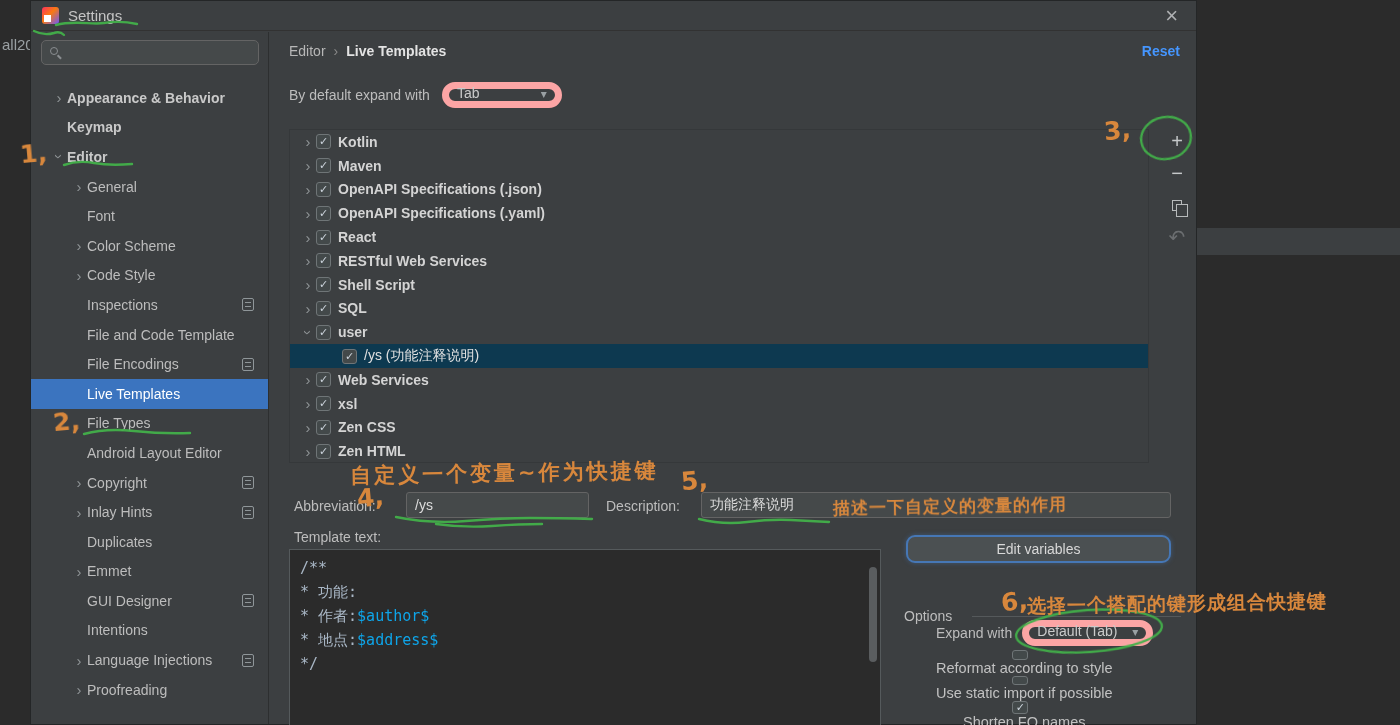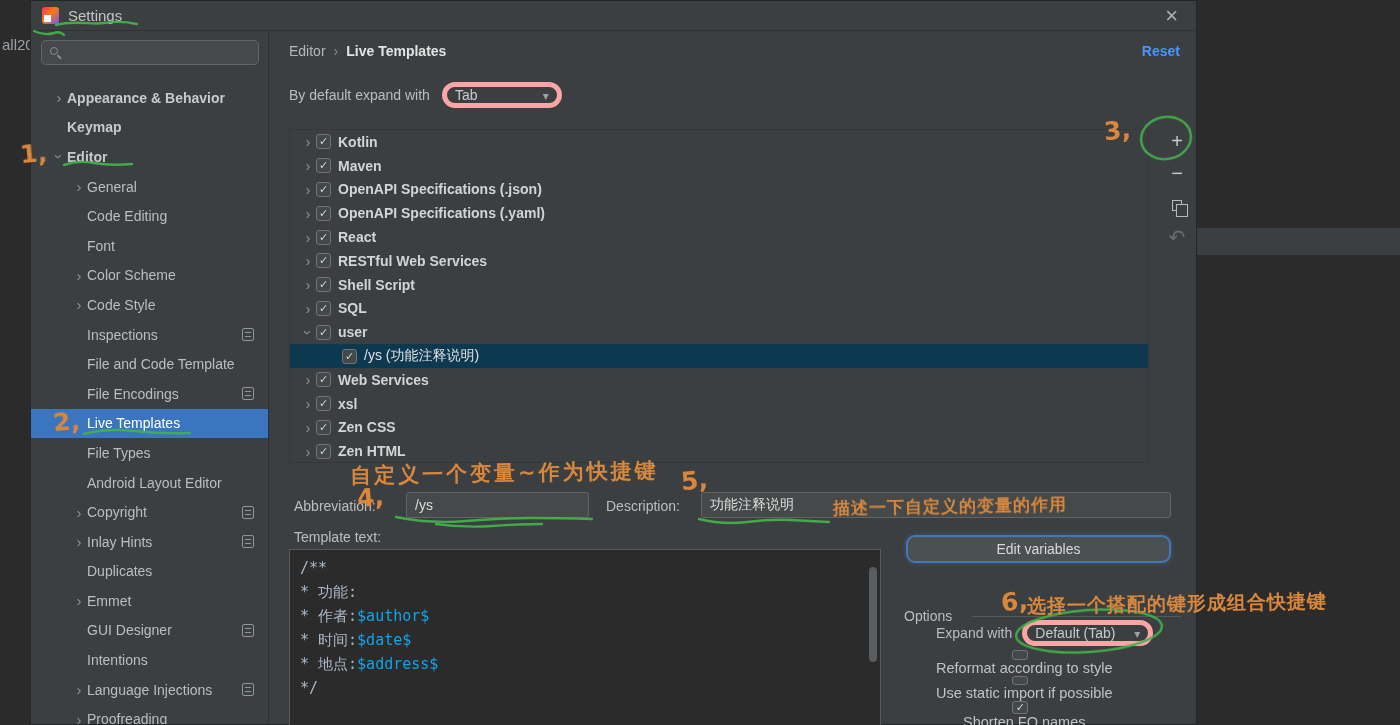--- a/index.html
+++ b/index.html
@@ -37,21 +37,21 @@
   .badge::after  { content:""; position:absolute; left:2px; right:2px; top:7px; height:1px; background:#8f9699; }
 
   .main { position:absolute; left:238px; top:31px; right:0; bottom:0; }
   .crumbs { position:absolute; left:20px; top:11px; font-size:14px; display:flex; align-items:center; gap:8px; }
   .crumb0 { color:#b7b7b7; }
   .crumb-sep { color:#8a8a8a; }
   .crumb1 { color:#e3e3e3; font-weight:700; }
   .reset { position:absolute; right:16px; top:11px; color:#4596ff; font-size:14px; font-weight:600; cursor:pointer; }
 
   .expand-row { position:absolute; left:20px; top:50px; display:flex; align-items:center; font-size:14px; color:#bdbdbd; }
-  .combo { display:inline-flex; align-items:flex-end; justify-content:space-between; border:5px solid #fca5a5; border-radius:13px; background:#3c3f41; color:#cacaca; font-size:14px; padding:0 8px; height:26px; }
+  .combo { display:inline-flex; align-items:flex-end; justify-content:space-between; border:7px solid #fca5a5; border-radius:13px; background:#3c3f41; color:#cacaca; font-size:14px; padding:0 8px; height:26px; }
   .combo .arrow { color:#9aa0a3; margin-left:10px; font-size:12px; }
   .combo.tab { width:120px; margin-left:12px; }
   .combo.deftab { width:131px; margin-left:10px; }
 
   .tree { position:absolute; left:20px; top:97px; width:860px; height:334px; border:1px solid #35383a; overflow:hidden; background:#3c3f41; }
   .tree-row { display:flex; align-items:center; height:23.8px; padding-left:10px; font-size:14px; color:#c3c3c3; }
   .tree-row .lbl.bold { font-weight:700; color:#d4d4d4; }
   .tree-row.child { padding-left:36px; }
   .tree-row.sel { background:#0d3950; }
   .tree-row.sel .lbl { color:#e0e0e0; }
@@ -119,24 +119,20 @@
           <div class="side-row lvl0 bold">
             <span class="chev open">›</span>
             <span class="lbl">Editor</span>
           </div>
           <div class="side-row lvl1">
             <span class="chev">›</span>
             <span class="lbl">General</span>
           </div>
           <div class="side-row lvl1">
             <span class="chev hide">›</span>
-            <span class="lbl">Code Editing</span>
-          </div>
-          <div class="side-row lvl1">
-            <span class="chev hide">›</span>
             <span class="lbl">Font</span>
           </div>
           <div class="side-row lvl1">
             <span class="chev">›</span>
             <span class="lbl">Color Scheme</span>
           </div>
           <div class="side-row lvl1">
             <span class="chev">›</span>
             <span class="lbl">Code Style</span>
           </div>
@@ -313,21 +309,20 @@
       <input class="txt-input" style="left: 137px; top: 460px; width: 183px;" value="/ys">
       <span class="field-label" style="left:337px; top:466px;">Description:</span>
       <input class="txt-input" style="left: 432px; top: 460px; width: 470px;" value="功能注释说明">
 
       <span class="field-label" style="left:25px; top:497px;">Template text:</span>
       <div class="code">
         <div>
             <div class="code-line"><span>/**</span></div>
             <div class="code-line"><span>* 功能:</span></div>
             <div class="code-line"><span>* 作者:</span><span class="cvar">$author$</span></div>
-            <div class="code-line"><span>* 时间:</span><span class="cvar">$date$</span></div>
             <div class="code-line"><span>* 地点:</span><span class="cvar">$address$</span></div>
             <div class="code-line"><span>*/</span></div>
           </div>
         <div class="code-scroll"></div>
       </div>
 
       <div class="edit-vars">Edit variables</div>
 
       <div class="options-head">
         <span class="options-title">Options</span>

